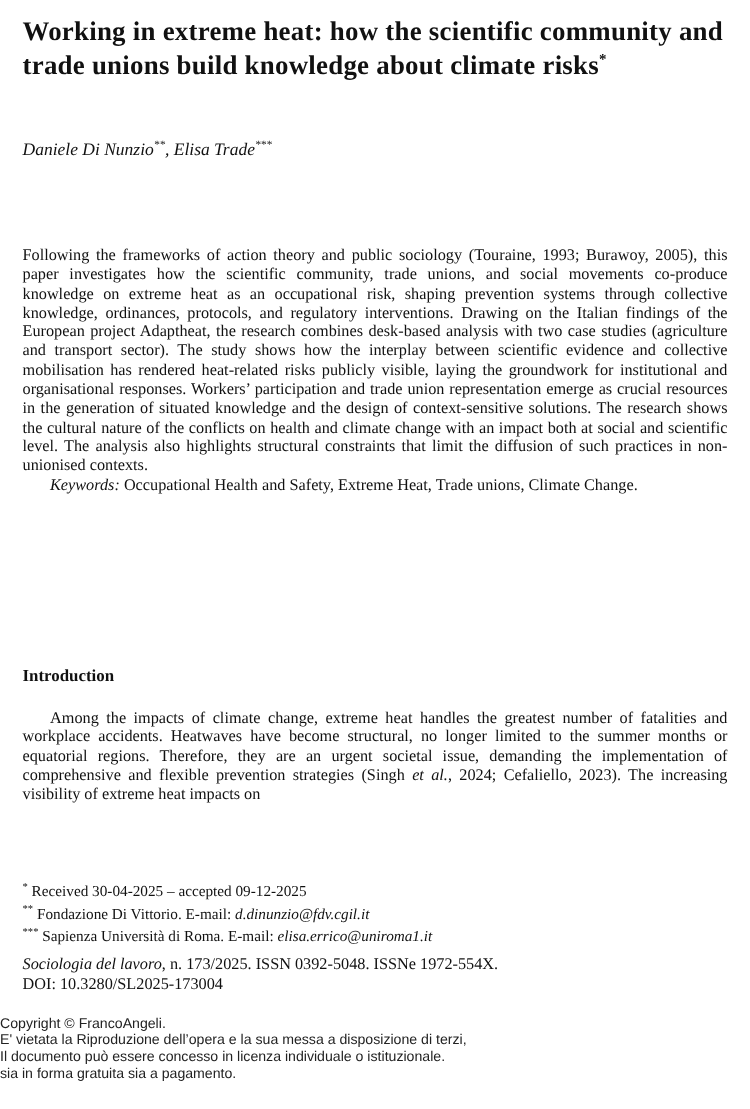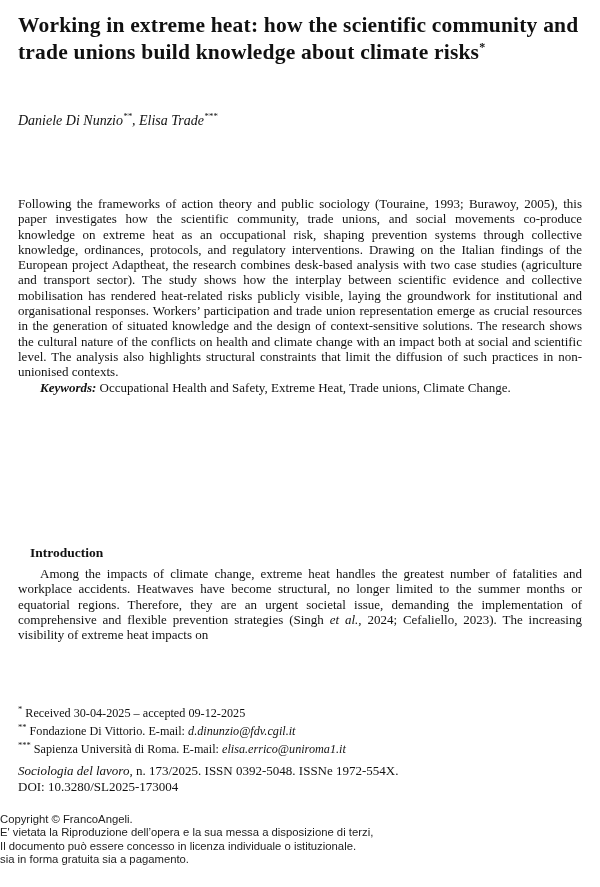--- a/index.html
+++ b/index.html
@@ -34,25 +34,25 @@
   .authors sup { font-size: 9px; vertical-align: super; line-height: 0; font-style: italic; }
 
   .abstract-block { top: 196px; }
   .para {
     margin: 0;
     font-size: 13px;
     line-height: 15.3px;
     text-align: justify;
   }
   .indent { text-indent: 22px; }
-  .keywords i { font-style: italic; font-weight: bold; }
+  .keywords i { font-style: italic; }
 
   .section-heading {
     top: 533px;
-    margin: 12px;
+    margin: 0;
     font-size: 13.5px;
     font-weight: bold;
   }
 
   .intro { top: 566px; }
   .intro i { font-style: italic; }
 
   .footnotes { top: 704px; font-size: 12.2px; line-height: 18px; }
   .footnote sup { font-size: 8.5px; vertical-align: super; line-height: 0; }
   .footnote i { font-style: italic; }

